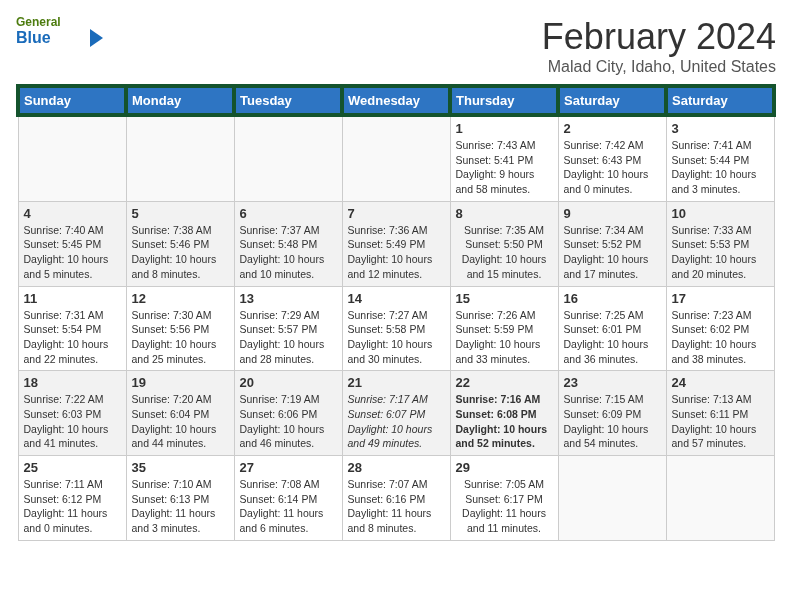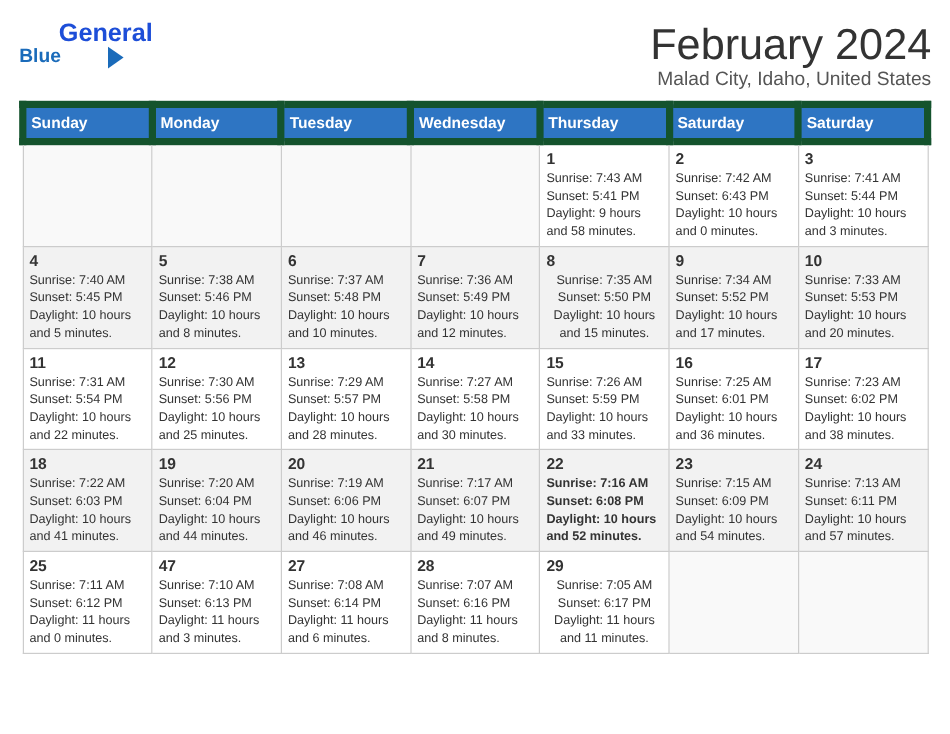--- a/index.html
+++ b/index.html
@@ -24,21 +24,21 @@
     .title-area { text-align: right; }
     .month-title { font-size: 36px; font-weight: normal; color: #333; }
     .location { font-size: 16px; color: #555; }
     .calendar { width: 100%; border-collapse: collapse; }
     .calendar th {
       background: #2e75c3;
       color: #fff;
       font-size: 13px;
       padding: 5px 4px;
       text-align: left;
-      border: 6px solid #14532d;
+      border: 4px solid #14532d;
     }
     .calendar td {
       width: 107px;
       vertical-align: top;
       border: 1px solid #ccc;
       padding: 4px 5px;
       font-size: 10.5px;
       color: #333;
       background: #fff;
       min-height: 80px;
@@ -47,21 +47,21 @@
     .day-num { font-size: 13px; font-weight: bold; margin-bottom: 2px; }
     .day-info { font-size: 10.5px; line-height: 1.4; }
     .row-shaded td { background: #f2f2f2; }
   </style>
 </head>
 <body>
 
 <div class="header-area">
   <div class="logo">
     <div style="display:flex;flex-direction:column;line-height:1.1;">
-      <span style="font-size:21px;font-weight:bold;color:#1d4ed8;margin-left:33px;">General</span>
+      <span style="font-size:12px;font-weight:bold;color:#4d7c0f;">General</span>
       <div style="display:flex;align-items:center;gap:36px;">
         <span style="font-size:16px;font-weight:bold;color:#1a6bba;">Blue</span>
         <div style="width:0;height:0;border-top:9px solid transparent;border-bottom:9px solid transparent;border-left:13px solid #1a6bba;margin-left:3px;"></div>
       </div>
     </div>
   </div>
   <div class="title-area">
     <div class="month-title">February 2024</div>
     <div class="location">Malad City, Idaho, United States</div>
   </div>
@@ -206,21 +206,21 @@
 Daylight: 10 hours and 44 minutes.</div>
         </td>
         <td>
           <div class="day-num">20</div>
           <div class="day-info" style="white-space: pre-line;">Sunrise: 7:19 AM
 Sunset: 6:06 PM
 Daylight: 10 hours and 46 minutes.</div>
         </td>
         <td>
           <div class="day-num">21</div>
-          <div class="day-info" style="white-space: pre-line;">Sunrise: 7:17 AM
+          <div class="day-info" style="white-space: pre-line; font-style: italic;">Sunrise: 7:17 AM
 Sunset: 6:07 PM
 Daylight: 10 hours and 49 minutes.</div>
         </td>
         <td>
           <div class="day-num">22</div>
           <div class="day-info" style="white-space: pre-line; font-weight: bold;">Sunrise: 7:16 AM
 Sunset: 6:08 PM
 Daylight: 10 hours and 52 minutes.</div>
         </td>
         <td>
@@ -237,21 +237,21 @@
         </td>
       </tr>
       <tr>
         <td>
           <div class="day-num">25</div>
           <div class="day-info" style="white-space: pre-line;">Sunrise: 7:11 AM
 Sunset: 6:12 PM
 Daylight: 11 hours and 0 minutes.</div>
         </td>
         <td>
-          <div class="day-num">47</div>
+          <div class="day-num">35</div>
           <div class="day-info" style="white-space: pre-line;">Sunrise: 7:10 AM
 Sunset: 6:13 PM
 Daylight: 11 hours and 3 minutes.</div>
         </td>
         <td>
           <div class="day-num">27</div>
           <div class="day-info" style="white-space: pre-line;">Sunrise: 7:08 AM
 Sunset: 6:14 PM
 Daylight: 11 hours and 6 minutes.</div>
         </td>

